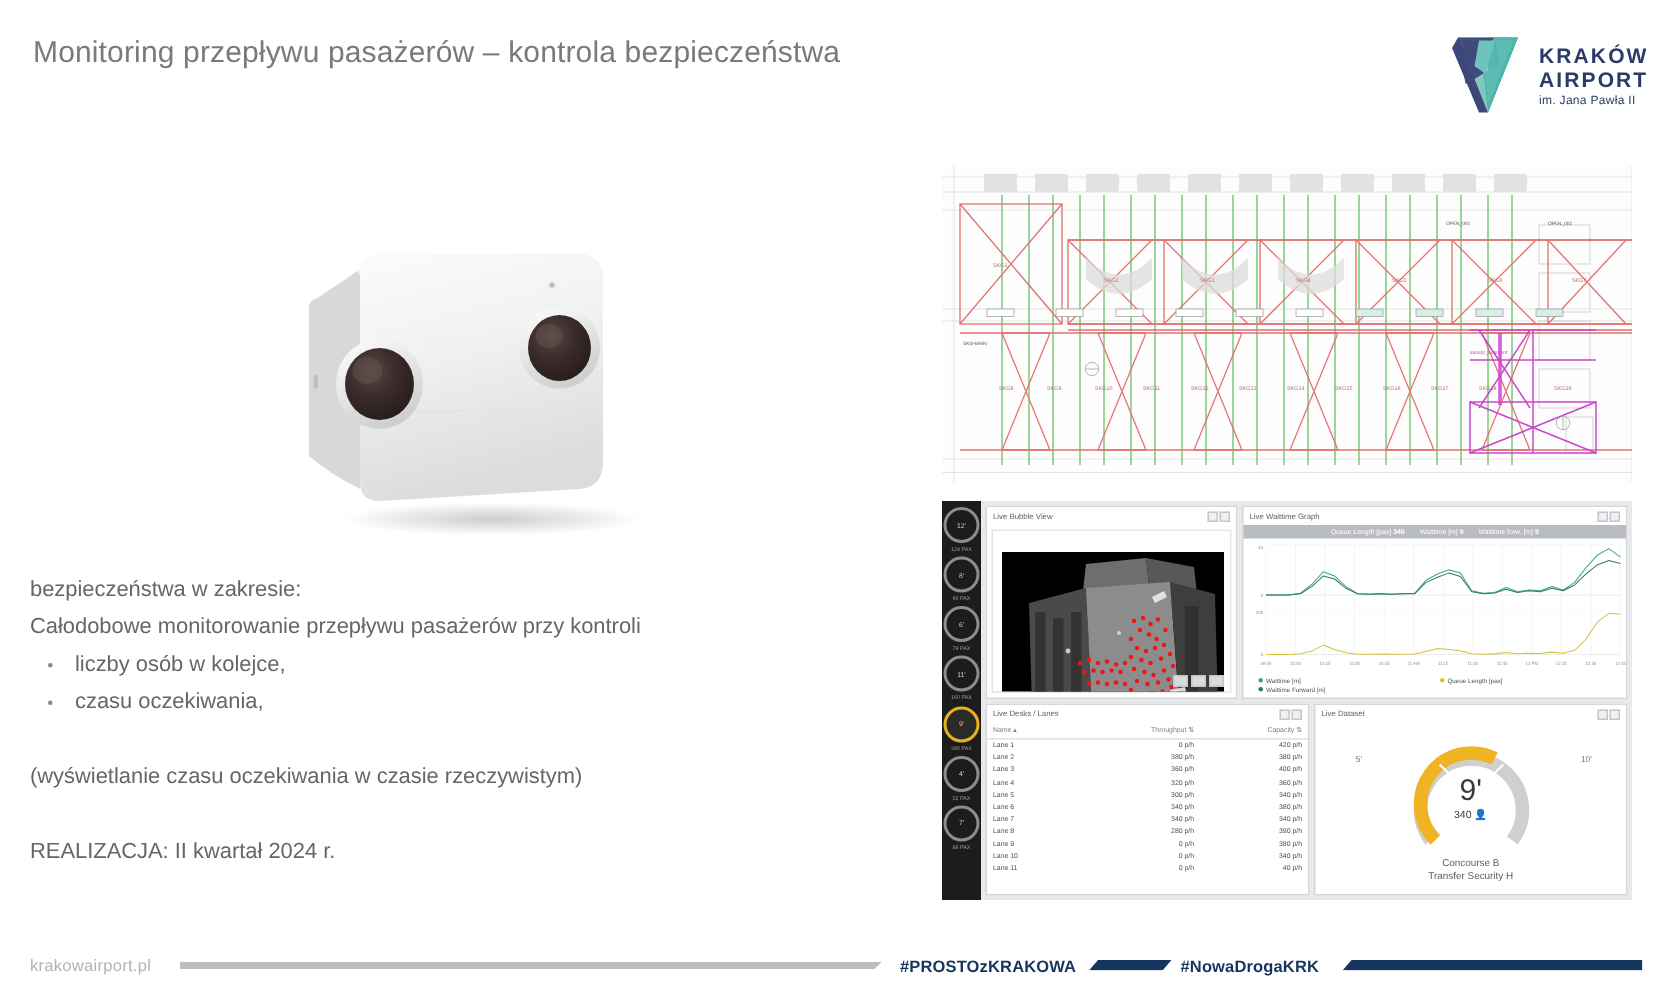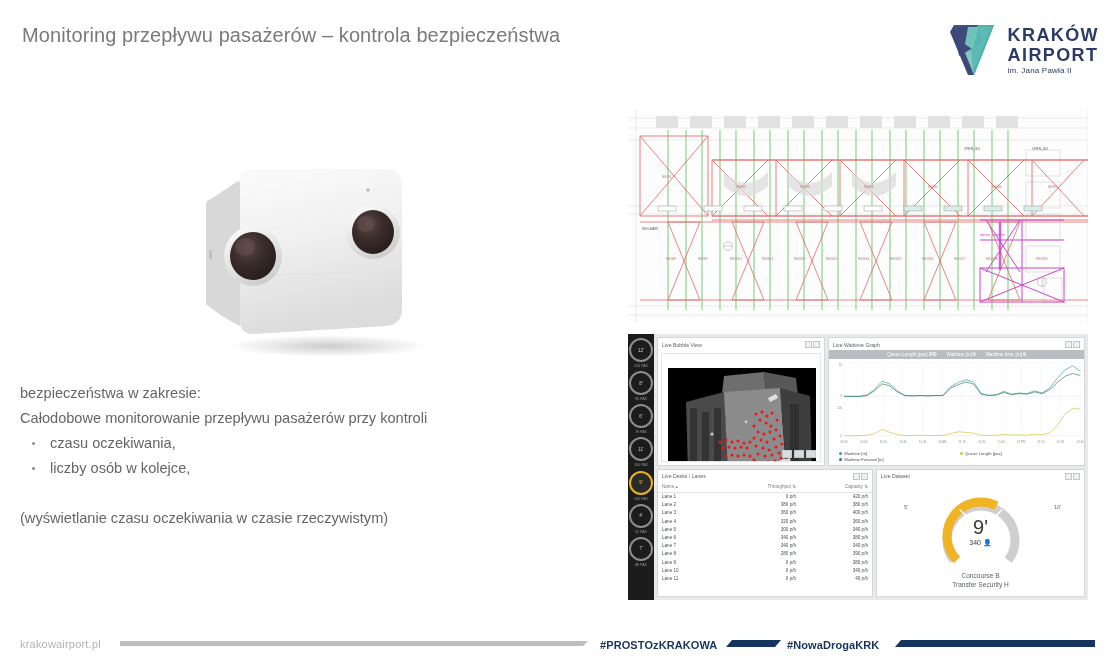--- a/index.html
+++ b/index.html
@@ -17,21 +17,21 @@
   
   .slide-title{
     position:absolute;left:22px;top:24px;
     font-size:20px;font-weight:400;color:#7a7a7a;
     letter-spacing:.1px;white-space:nowrap;
   }
   .logo{position:absolute;right:16px;top:22px;display:flex;align-items:center;gap:8px;}
   .logo-mark{width:52px;height:56px;}
   .logo-text{line-height:1;}
   .logo-l1,.logo-l2{
-    font-size:18px;font-weight:700;letter-spacing:1.4px;color:#2b3a67;display:block;
+    font-size:14px;font-weight:700;letter-spacing:1.4px;color:#2b3a67;display:block;
   }
   .logo-l2{margin-top:2px;}
   .logo-l3{font-size:8px;color:#2b3a67;display:block;margin-top:3px;letter-spacing:.2px;}
 
   
   .headline{
     position:absolute;left:70px;top:100px;
     font-size:30px;font-weight:700;color:#4db6ac;
     letter-spacing:-.2px;white-space:nowrap;
   }
@@ -231,26 +231,27 @@
 
     <circle cx="188" cy="40" r="1.8" fill="#bdbdbd"></circle>
 
     <rect x="29" y="100" width="3" height="9" rx="1.2" fill="#bfbfbf"></rect>
   </svg>
 
   <div class="body-copy">
     <p>bezpieczeństwa w zakresie:</p>
     <p>Całodobowe monitorowanie przepływu pasażerów przy kontroli</p>
     <ul class="bullets">
+      <li>liczby osób w kolejce,</li>
       <li>czasu oczekiwania,</li>
-      <li>liczby osób w kolejce,</li>
     </ul>
     <div class="gap"></div>
     <p>(wyświetlanie czasu oczekiwania w czasie rzeczywistym)</p>
     <div class="gap"></div>
+    <p>REALIZACJA: II kwartał 2024 r.</p>
   </div>
 
   <div class="cad-panel">
     <svg width="460" height="212" viewBox="0 0 460 212">
       <rect width="460" height="212" fill="#fdfdfd"></rect>
 
       <g stroke="#d9d9d9" stroke-width="0.5" fill="none">
         <path d="M0 8 H460 M0 18 H460 M0 30 H460 M0 96 H460 M0 104 H460 M0 196 H460 M0 205 H460"></path>
         <path d="M8 0 V212 M460 0 V212"></path>
       </g>

